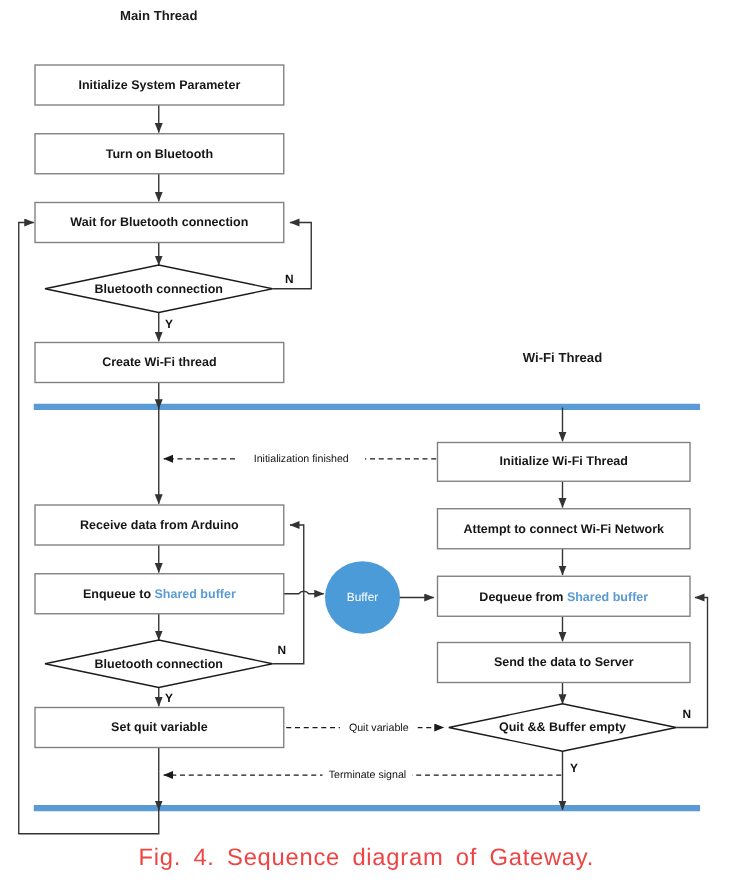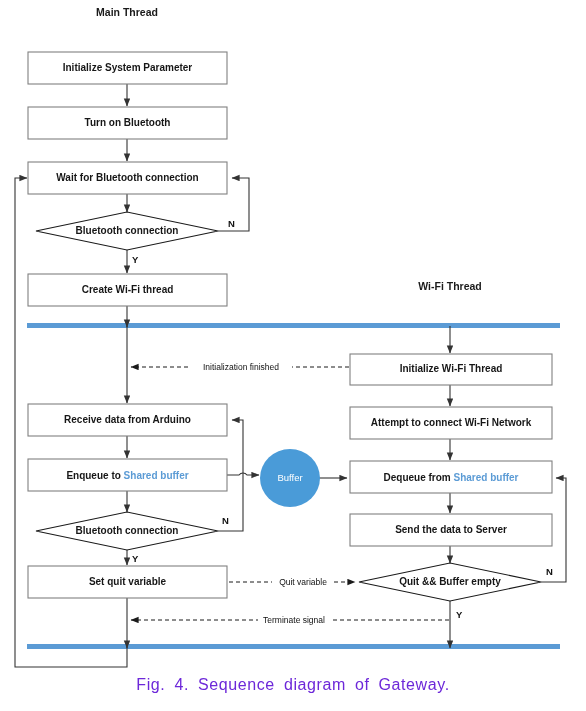--- a/index.html
+++ b/index.html
@@ -97,22 +97,22 @@
   .signal-label-bg {
     fill: #ffffff;
   }
   .caption {
     position: absolute;
     left: 0;
     width: 586px;
     top: 676px;
     text-align: center;
     font-family: "Liberation Sans", sans-serif;
-    font-size: 16px;
-    color: #6d28d9;
+    font-size: 19px;
+    color: #ef4444;
     letter-spacing: 0.6px;
     word-spacing: 4px;
   }
 </style>
 </head>
 <body>
 
 <div id="figure-root">
 
   <svg id="diagram-svg" width="586" height="711" viewBox="0 0 586 711">

